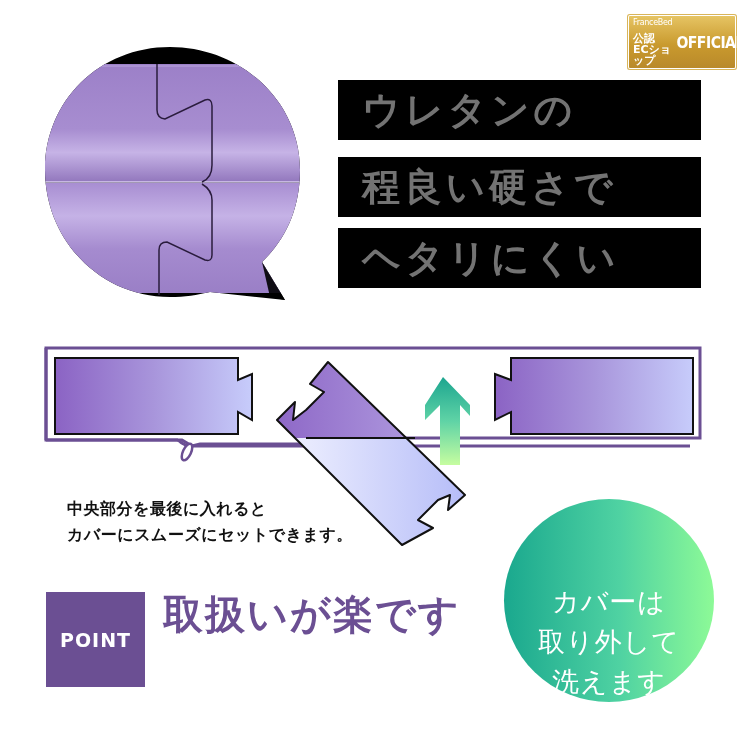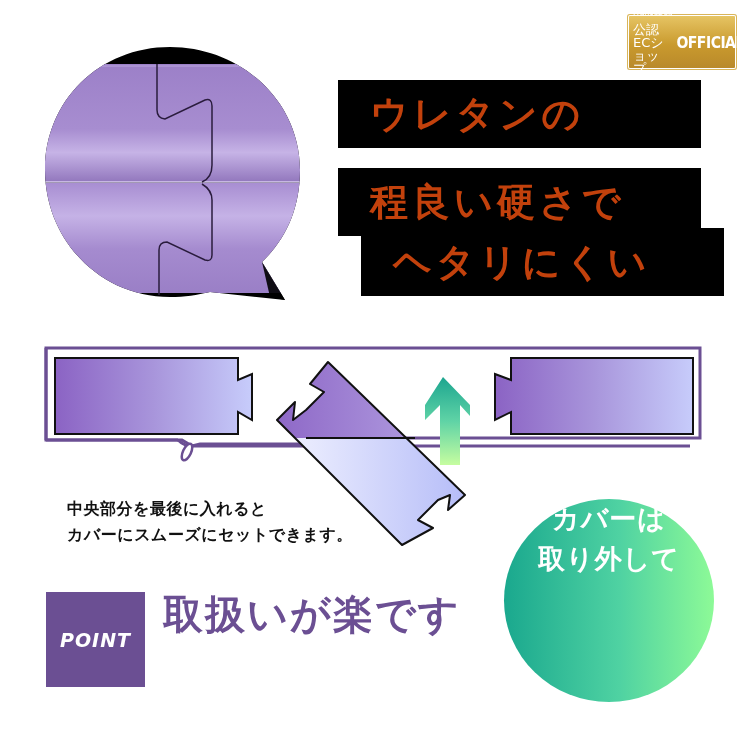--- a/index.html
+++ b/index.html
@@ -7,43 +7,43 @@
            font-family: "DejaVu Serif", "Liberation Serif", serif; }
     .abs { position:absolute; }
 
     
     .badge { left:627px; top:14px; width:110px; height:56px; border-radius:3px;
              background:linear-gradient(180deg,#e8c767 0%,#c99a2e 55%,#b8882a 100%);
              box-shadow:0 0 0 1px #d9b55a inset, 0 0 0 2px #fff inset;
              display:flex; align-items:center; padding:10px 6px; box-sizing:border-box; color:#fff; }
     .badge .left { display:flex; flex-direction:column; line-height:1; margin-right:4px; }
     .badge .brand { font-family:"DejaVu Sans", sans-serif; font-size:8px; letter-spacing:-0.3px; }
-    .badge .sub { font-family:"DejaVu Sans", sans-serif; font-size:13px; margin-top:6px; }
+    .badge .sub { font-family:"DejaVu Sans", sans-serif; font-size:11px; margin-top:6px;font-weight:bold; }
     .badge .off { font-family:"DejaVu Sans", sans-serif; font-weight:bold; font-size:14px; letter-spacing:-0.5px; transform:scaleY(1.15); }
 
     
-    .bar { left:338px; width:363px; height:68px; background:#000; color:#c2410c;
-           display:flex; align-items:center; box-sizing:border-box; padding-left:32px;
+    .bar { left:338px; width:363px; height:60px; background:#000; color:#737373;
+           display:flex; align-items:center; box-sizing:border-box; padding-left:24px;
            font-size:38px; font-weight:bold; letter-spacing:4px; }
 
     
     .bubble { left:0; top:0; width:330px; height:320px; }
 
     
     .point { left:46px; top:592px; width:99px; height:95px; background:#6b4f93; color:#fff;
              display:flex; align-items:center; justify-content:center;
-             font-family:"DejaVu Sans", sans-serif; font-weight:bold; font-size:19px; letter-spacing:1px;font-style:italic; }
+             font-family:"DejaVu Sans", sans-serif; font-weight:bold; font-size:19px; letter-spacing:1px; }
     .point-text { left:163px; top:588px; color:#6b4f93; font-size:40px; font-weight:bold; line-height:52px; letter-spacing:2px; }
 
     .caption { left:67px; top:496px; color:#111; font-size:16px; font-weight:bold; line-height:26px; letter-spacing:0.5px; }
 
     .wash { left:504px; top:499px; width:210px; height:203px; border-radius:50%;
             background:linear-gradient(90deg,#1aa88e 0%,#4fd2a2 55%,#8dfa97 100%);
-            color:#fff; display:flex; flex-direction:column; align-items:center; justify-content:flex-start;
-            font-size:27px; font-weight:bold; line-height:40px; letter-spacing:1px; }
+            color:#fff; display:flex; flex-direction:column; align-items:center; justify-content:flex-end;
+            font-size:27px; font-weight:normal; line-height:40px; letter-spacing:1px; }
   </style>
 </head>
 <body>
 
 <div class="abs badge">
   <div class="left">
     <span class="brand">FranceBed</span>
     <span class="sub">公認 ECショップ</span>
   </div>
   <span class="off">OFFICIAL</span>
@@ -77,24 +77,24 @@
     <path d="M157,64 L157,110 Q157,118 165,119 L205,100 Q212,98 212,106 L212,165 Q212,178 202,182" fill="none" stroke="#2a1c3d" stroke-width="1.5"></path>
 
     <path d="M202,184 Q212,190 212,200 L212,255 Q212,262 205,260 L167,242 Q159,242 159,250 L159,295" fill="none" stroke="#2a1c3d" stroke-width="1.5"></path>
   </g>
   <path d="M262,262 L285,300 L270,297 Z" fill="#000" opacity="0.9"></path>
 </svg>
 
 <div class="abs bar" style="top:80px;">
   <span>ウレタンの</span>
 </div>
-<div class="abs bar" style="top:168px;">
+<div class="abs bar" style="top:157px;">
   <span>程良い硬さで</span>
 </div>
-<div class="abs bar" style="top:228px;margin-left:23px;">
+<div class="abs bar" style="top:228px;">
   <span>ヘタリにくい</span>
 </div>
 
 <svg class="abs" style="left:0;top:330px;" width="750" height="220" viewBox="0 330 750 220">
   <defs>
     <linearGradient id="pieceGrad" x1="0" y1="0" x2="1" y2="0">
       <stop offset="0" stop-color="#8b63c4"></stop>
       <stop offset="0.5" stop-color="#a895db"></stop>
       <stop offset="1" stop-color="#c7ccfb"></stop>
     </linearGradient>
@@ -145,18 +145,19 @@
 </svg>
 
 <div class="abs caption">
   <div>中央部分を最後に入れると</div>
   <div>カバーにスムーズにセットできます。</div>
 </div>
 
 <div class="abs wash">
   <span>カバーは</span>
   <span>取り外して</span>
+  <span>洗えます</span>
 </div>
 
 <div class="abs point">POINT</div>
 <div class="abs point-text">
   <div>取扱いが楽です</div>
 </div>
 
 </body></html>

